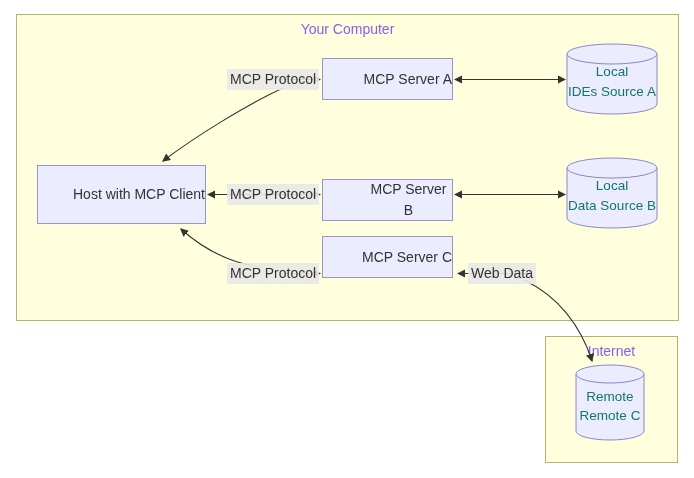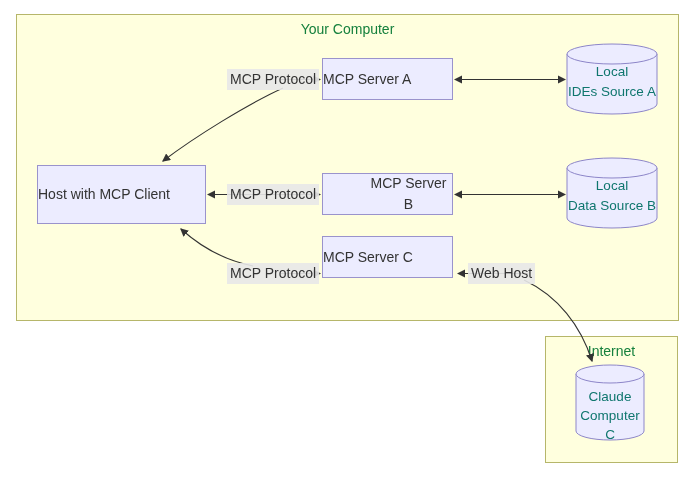--- a/index.html
+++ b/index.html
@@ -24,47 +24,47 @@
   }
   .cluster-your-computer { left: 16px; top: 14px; width: 663px; height: 307px; }
   .cluster-internet     { left: 545px; top: 336px; width: 133px; height: 127px; padding-left: 44px; }
   .cluster-title {
     position: absolute;
     top: 6px;
     left: 0;
     width: 100%;
     text-align: center;
     font-size: 14px;
-    color: #15803d;
+    color: #8b5cf6;
   }
   .edges-layer {
     position: absolute;
     left: 0; top: 0;
     width: 694px; height: 478px;
   }
   .edge { stroke: #333333; stroke-width: 1.1; fill: none; }
   .cyl  { fill: #ececff; stroke: #8d86c9; stroke-width: 1; }
   .node {
     position: absolute;
     background: #ececff;
     border: 1px solid #9a93cc;
     box-sizing: border-box;
     display: flex;
     flex-direction: column;
-    align-items: flex-start;
+    align-items: flex-end;
     justify-content: center;
     font-size: 14px;
     line-height: 21px;
     text-align: center;
     color: #333333;
   }
   .node-host     { left: 37px;  top: 165px; width: 169px; height: 59px; gap: 44px; }
   .node-server   { left: 322px; width: 131px; height: 42px; }
   .node-server-a { top: 58px; }
-  .node-server-b { top: 173px; padding-left: 42px; }
+  .node-server-b { top: 179px; padding-left: 42px; }
   .node-server-c { top: 236px; }
   .cyl-text {
     position: absolute;
     text-align: center;
     font-size: 13.5px;
     line-height: 20px;
     color: #0f766e;
   }
   .cyl-text-a { left: 565px; top: 62px;  width: 94px; }
   .cyl-text-b { left: 565px; top: 176px; width: 94px; }
@@ -145,22 +145,22 @@
 
   <div class="cyl-text cyl-text-a">
     <div>Local</div>
     <div>IDEs Source A</div>
   </div>
   <div class="cyl-text cyl-text-b">
     <div>Local</div>
     <div>Data Source B</div>
   </div>
   <div class="cyl-text cyl-text-c">
-    <div>Claude</div>
-    <div>Computer C</div>
+    <div>Remote</div>
+    <div>Remote C</div>
   </div>
 
   <div class="edge-label label-protocol-a">MCP Protocol</div>
   <div class="edge-label label-protocol-b">MCP Protocol</div>
   <div class="edge-label label-protocol-c">MCP Protocol</div>
-  <div class="edge-label label-web-apis">Web Host</div>
+  <div class="edge-label label-web-apis">Web Data</div>
 
 </div>
 
 </body></html>

